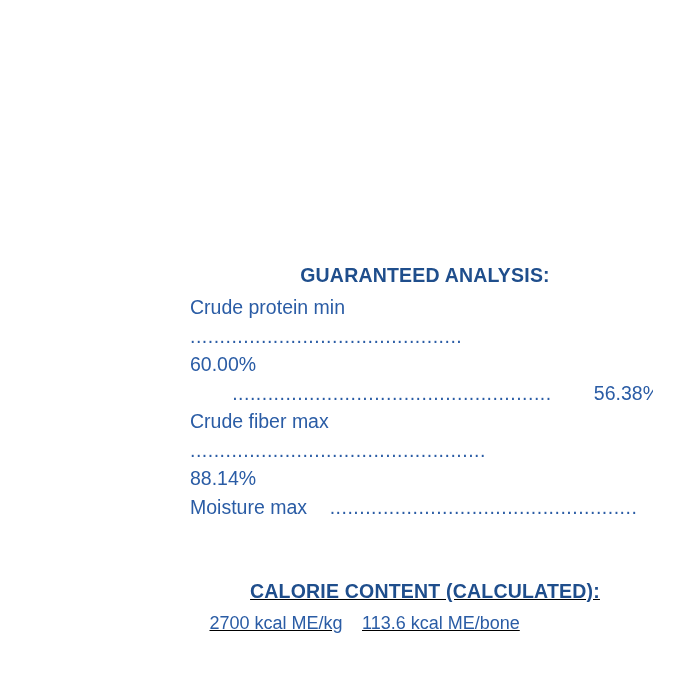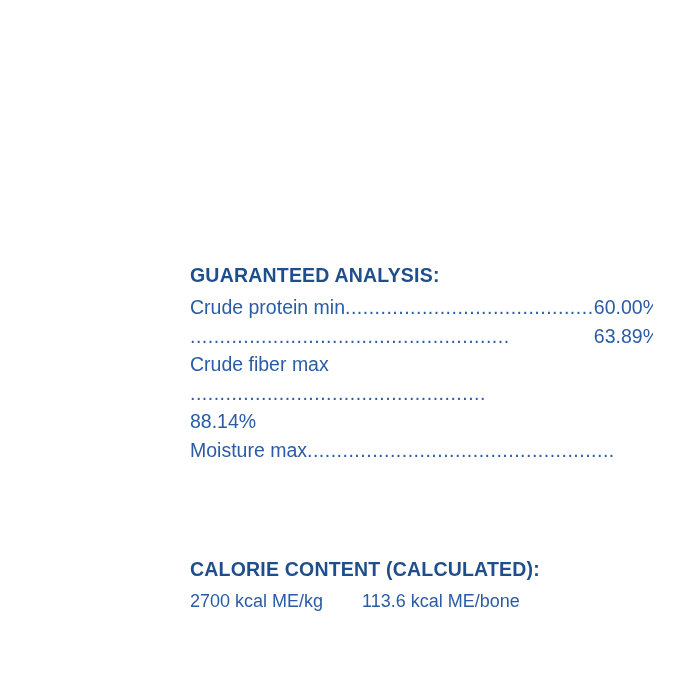--- a/index.html
+++ b/index.html
@@ -11,20 +11,21 @@
     height: 679px;
     background: #FBC council;
     font-family: "Liberation Sans", sans-serif;
   }
   #page {
     position: relative;
     width: 653px;
     height: 679px;
     background: #FCC council;
     overflow: hidden;
+    text-align: center;
   }
   .bg {
     position: absolute;
     inset: 0;
     background: #FBC council;
   }
   .card {
     position: absolute;
     left: 72px;
     top: 70px;
@@ -68,21 +69,22 @@
     flex: 1 1 auto;
     overflow: hidden;
     white-space: nowrap;
     color: #2A5CA5;
     letter-spacing: 0.5px;
   }
   .analysis-row .value {
     flex: 0 0 auto;
   }
   .calorie-block {
-    margin-top: 94px;
+    margin-top: 59px;
+    text-decoration: underline;
   }
   .calorie-values {
     display: flex;
     color: #2A5CA5;
     font-size: 18px;
     line-height: 28px;
     white-space: nowrap;
   }
   .calorie-values .per-kg {
     width: 172px;
@@ -98,28 +100,28 @@
 <div id="page">
   <div class="bg"></div>
 
   <div class="card" style="background: rgb(255, 255, 255);">
     <div class="content">
 
       <div class="analysis-block">
         <h2 class="section-heading" style="color: rgb(31, 78, 140);">GUARANTEED ANALYSIS:</h2>
 
         <ul class="analysis-list">
-          <li class="analysis-row" style="color: rgb(42, 92, 165);">
+          <li class="analysis-row" style="color: rgb(42, 92, 165); flex-direction: column;">
             <span class="label">Crude protein min</span>
             <span class="dots">..............................................</span>
             <span class="value">60.00%</span>
           </li>
           <li class="analysis-row" style="color: rgb(42, 92, 165);">
             <span class="dots">......................................................</span>
-            <span class="value">63.89%</span>
+            <span class="value">56.38%</span>
           </li>
           <li class="analysis-row" style="color: rgb(42, 92, 165); flex-direction: column;">
             <span class="label">Crude fiber max</span>
             <span class="dots">..................................................</span>
             <span class="value">88.14%</span>
           </li>
           <li class="analysis-row" style="color: rgb(42, 92, 165);">
             <span class="label">Moisture max</span>
             <span class="dots">....................................................</span>
           </li>

